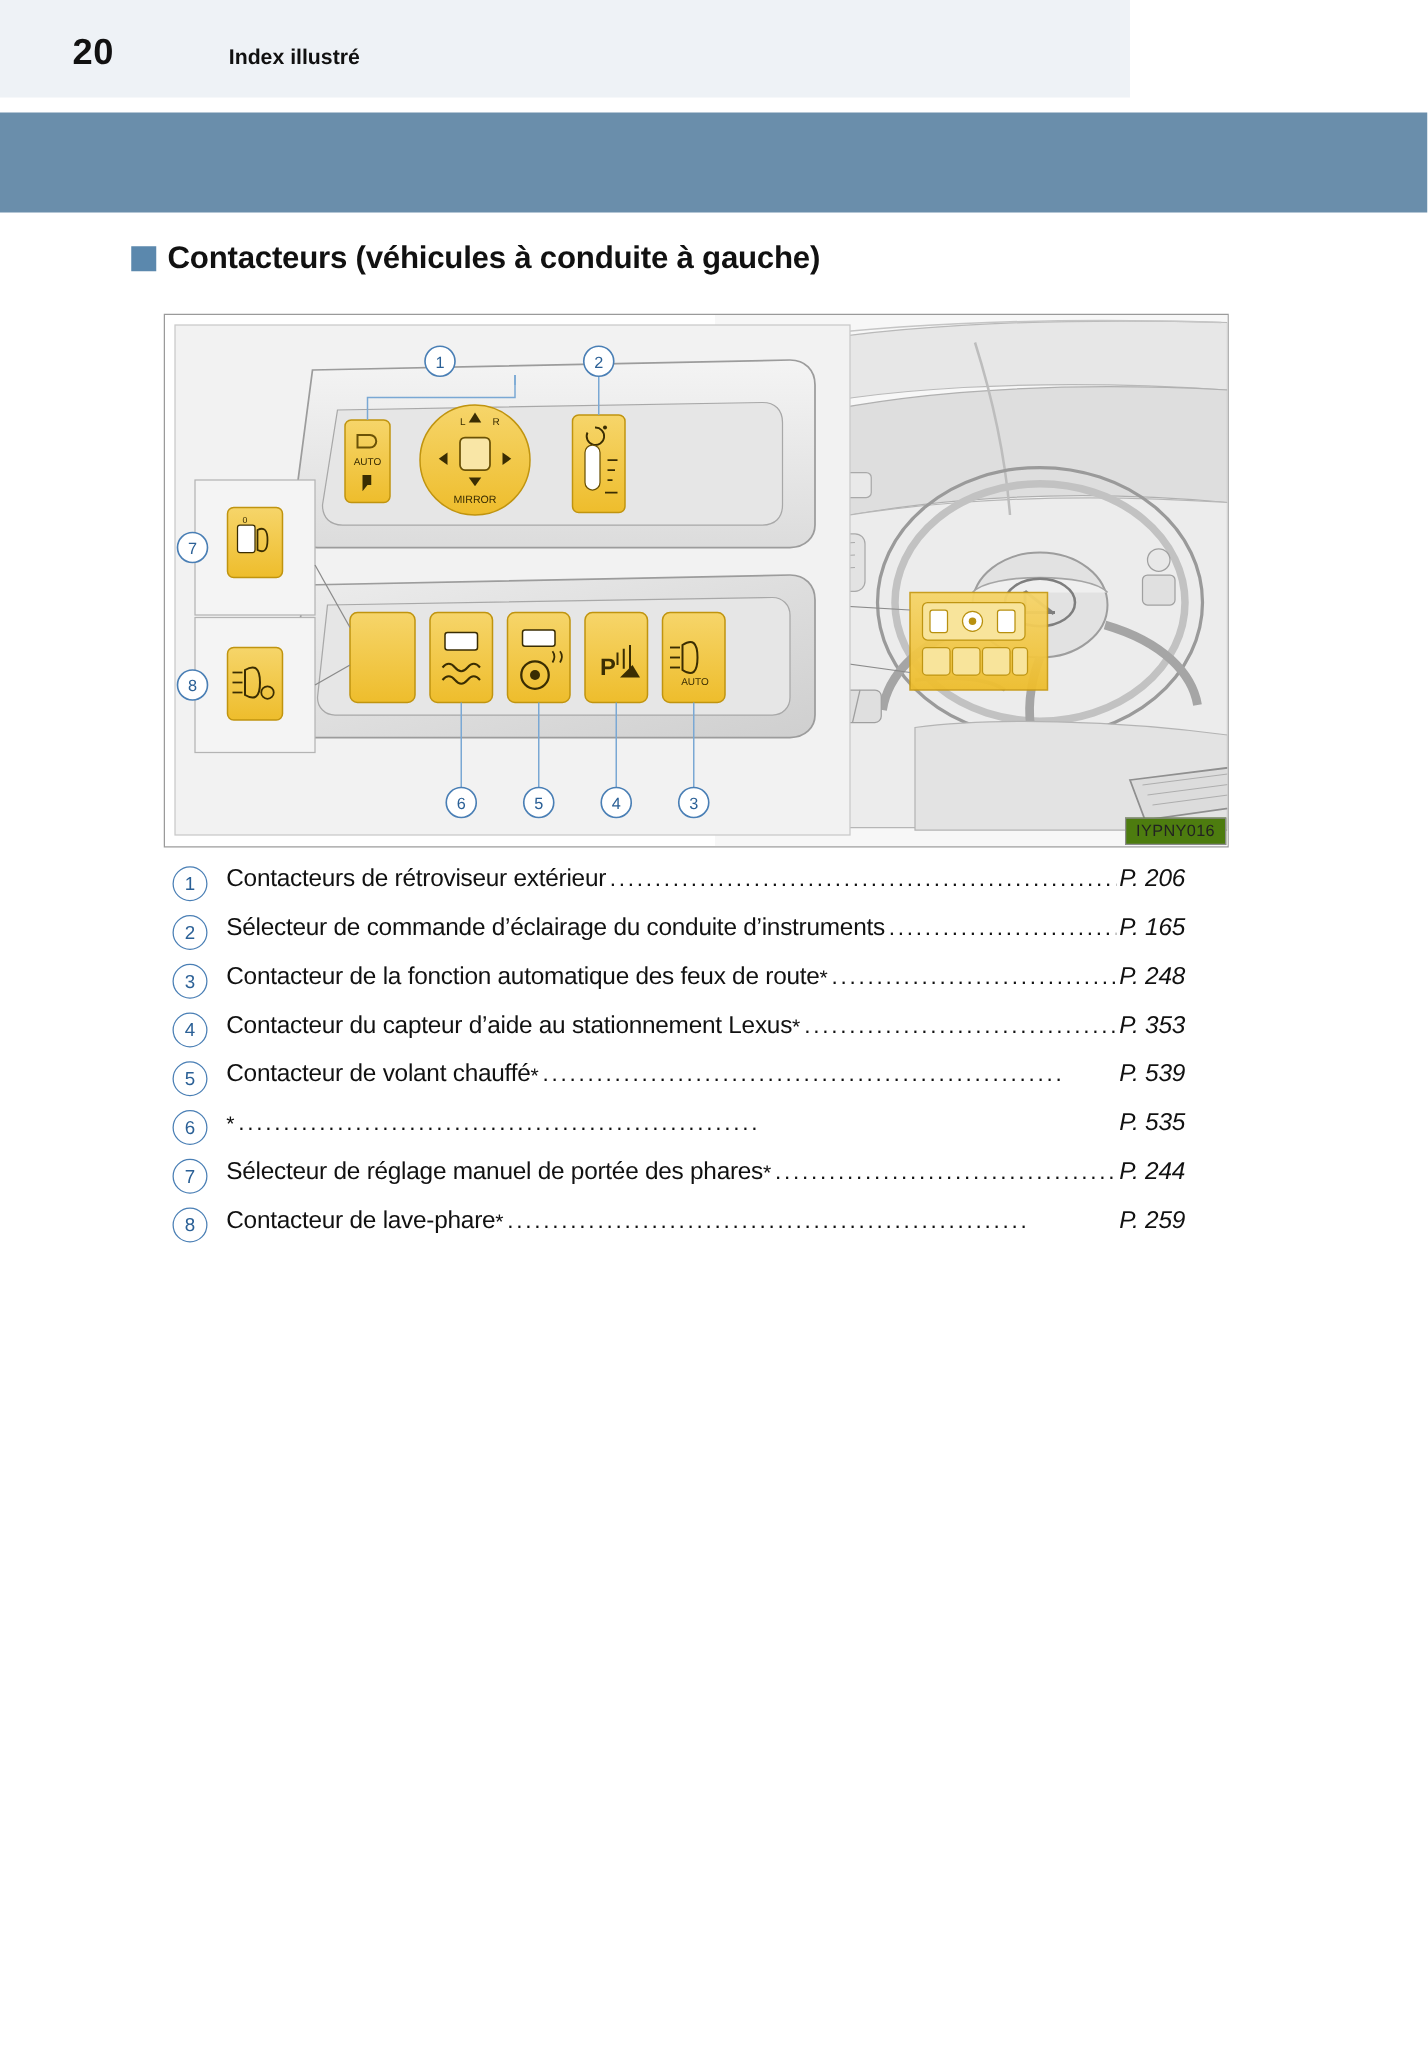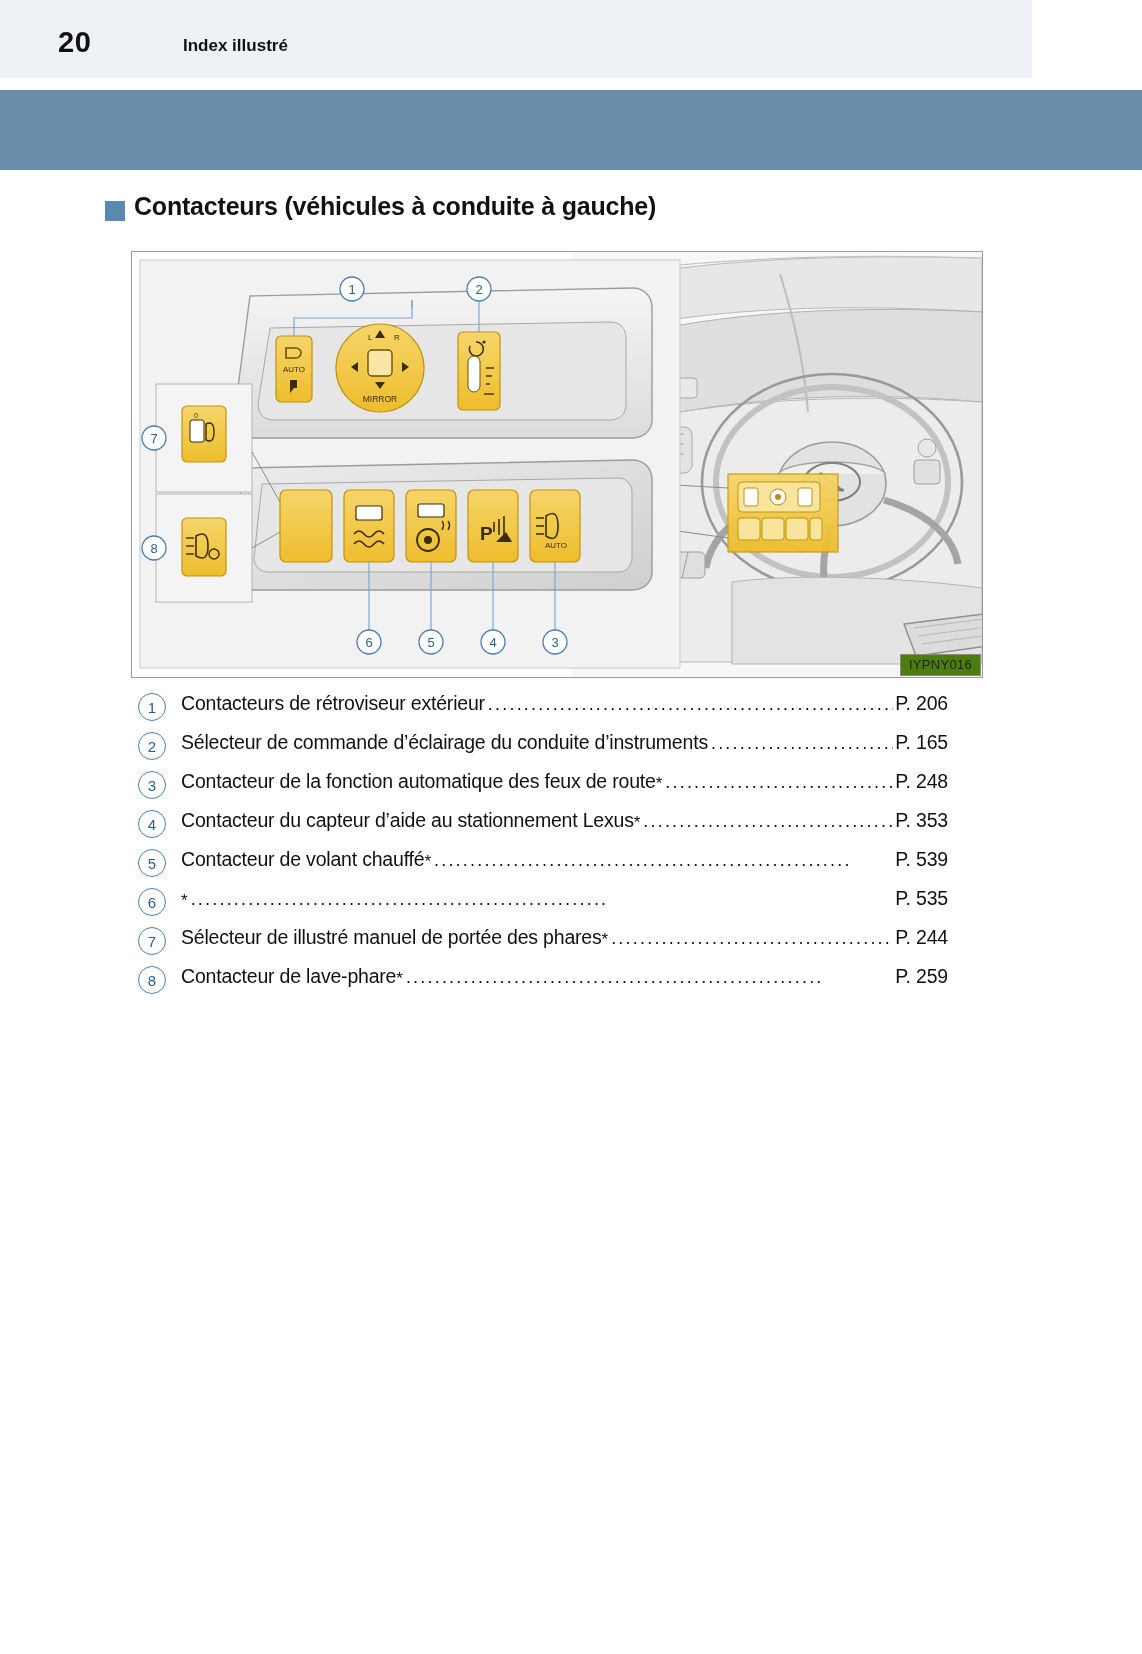--- a/index.html
+++ b/index.html
@@ -13,21 +13,21 @@
     position: relative;
     font-family: "Liberation Sans", sans-serif;
     color: #1a1a1a;
     overflow: hidden;
   }
 
   
   .page-header {
     position: absolute;
     top: 0; left: 0;
-    width: 1032px;
+    width: 904px;
     height: 78px;
     background: #eef2f6;
     box-sizing: border-box;
   }
   .page-number {
     position: absolute;
     left: 58px;
     top: 26px;
     font-size: 29px;
     font-weight: bold;
@@ -49,21 +49,21 @@
     height: 80px;
     background: #6a8eab;
   }
 
   
   .section-title-row {
     position: absolute;
     left: 105px;
     top: 192px;
     display: flex;
-    align-items: flex-end;
+    align-items: center;
   }
   .section-square {
     width: 20px;
     height: 20px;
     background: #5b88ad;
     margin-right: 9px;
   }
   .section-title {
     font-size: 25px;
     font-weight: bold;
@@ -142,20 +142,21 @@
     overflow: hidden;
     white-space: nowrap;
     letter-spacing: 2.2px;
     color: #111;
     font-size: 18px;
     margin: 0 2px 0 3px;
   }
   .page-ref {
     text-align: center;
     letter-spacing: -0.2px;
+    font-style: italic;
   }
 </style>
 </head>
 <body>
 
 <div class="page-header">
   <div class="page-number">20</div>
   <div class="header-title">Index illustré</div>
 </div>
 <div class="header-band"></div>
@@ -474,21 +475,21 @@
 
   <div class="index-row">
     <div class="circle-num">6</div>
     <span class="star">*</span>
     <span class="dots">..........................................................</span>
     <span class="page-ref">P. 535</span>
   </div>
 
   <div class="index-row">
     <div class="circle-num">7</div>
-    <span class="entry-label">Sélecteur de illustré manuel de portée des phares</span>
+    <span class="entry-label">Sélecteur de réglage manuel de portée des phares</span>
     <span class="star">*</span>
     <span class="dots">..........................................................</span>
     <span class="page-ref">P. 244</span>
   </div>
 
   <div class="index-row">
     <div class="circle-num">8</div>
     <span class="entry-label">Contacteur de lave-phare</span>
     <span class="star">*</span>
     <span class="dots">..........................................................</span>

